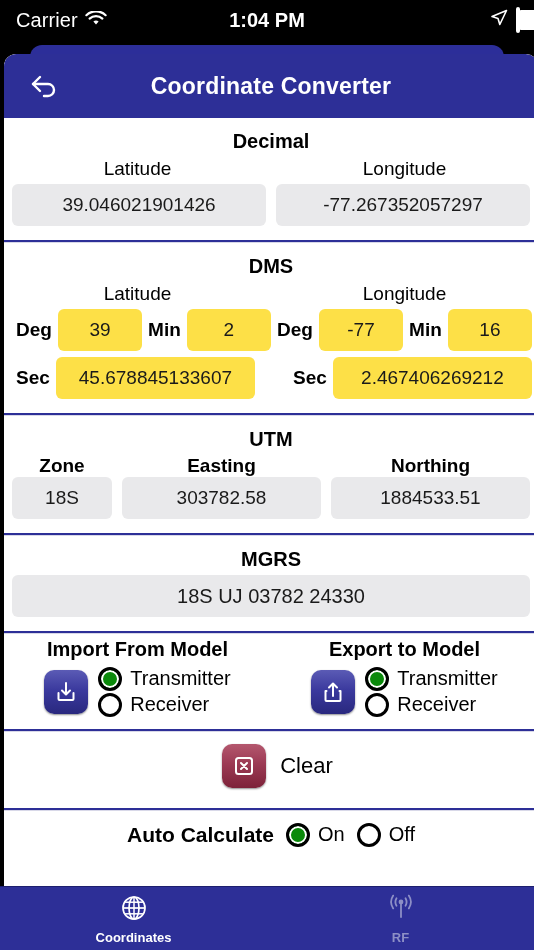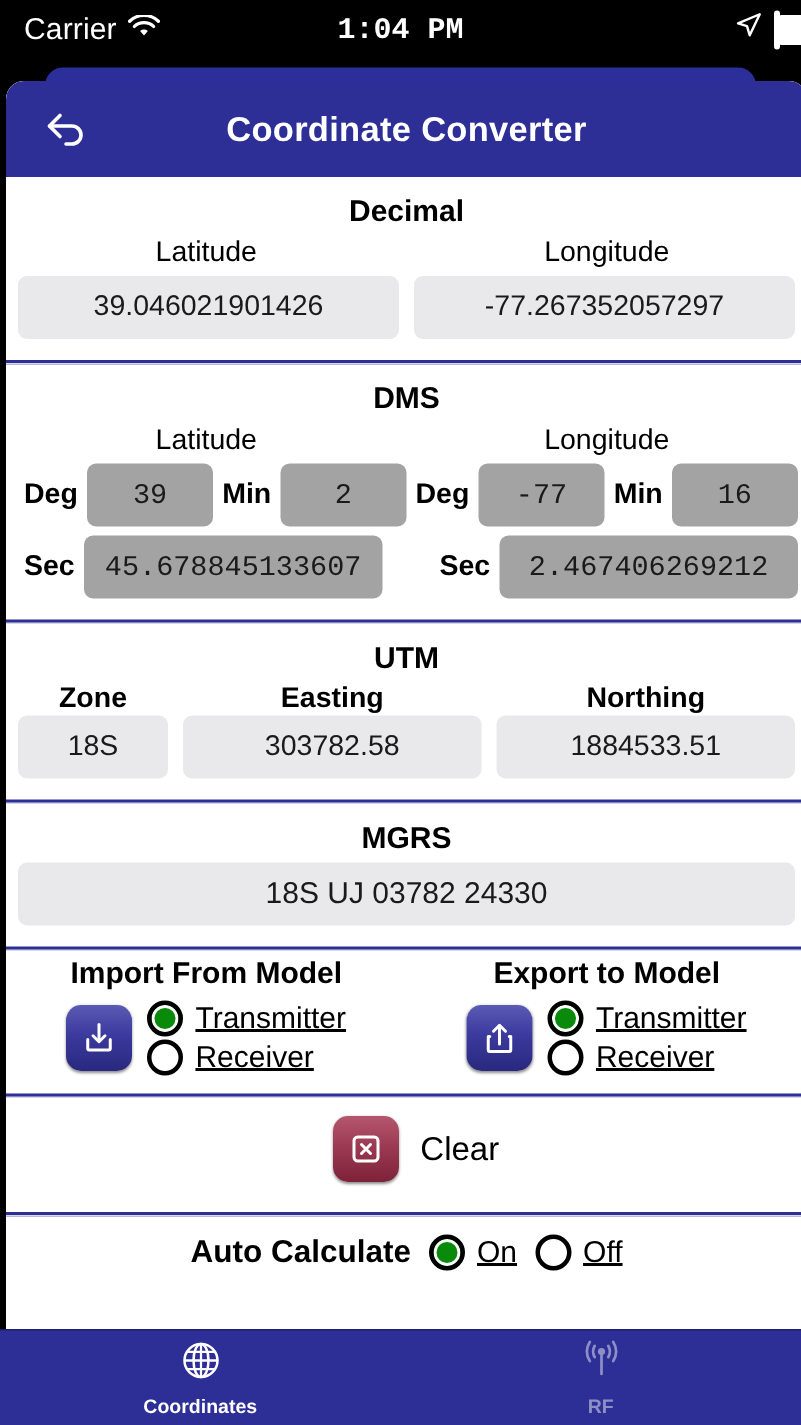--- a/index.html
+++ b/index.html
@@ -19,21 +19,21 @@
   
   .statusbar {
     position: absolute; top: 0; left: 0;
     width: 534px; height: 40px;
     color: #fff;
     display: flex; align-items: center;
     font-size: 20px;
   }
   .sb-left { position: absolute; left: 16px; display: flex; align-items: center; gap: 7px; }
   .sb-carrier { font-size: 20px; letter-spacing: .1px; }
-  .sb-center { position: absolute; left: 0; right: 0; text-align: center; font-size: 20px; font-weight: 600; font-family: Liberation Mono, monospace; }
+  .sb-center { position: absolute; left: 0; right: 0; text-align: center; font-size: 20px; font-weight: 600; }
   .sb-right { position: absolute; right: 14px; display: flex; align-items: center; gap: 8px; }
   .batt {
     width: 30px; height: 15px;
     border: 2px solid #fff; border-radius: 4px;
     position: relative;
   }
   .batt::after {
     content: ""; position: absolute; right: -4px; top: 4px;
     width: 2px; height: 5px; background: #fff; border-radius: 0 2px 2px 0;
   }
@@ -106,24 +106,24 @@
   }
 
   
   .dms-row { display: flex; align-items: center; padding: 0 6px; gap: 0; }
   .dms-half { flex: 1; display: flex; align-items: center; }
   .dms-lab {
     font-size: 19px; font-weight: bold; color: #000;
     padding: 0 6px 0 6px; white-space: nowrap;
   }
   .dms-field {
-    background: #a3a3a3; border-radius: 6px;
+    background: #fde047; border-radius: 6px;
     height: 42px; flex: 1;
     display: flex; align-items: center; justify-content: center;
-    font-size: 19px; color: #1a1a1a; cursor: text; font-family: Liberation Mono, monospace;
+    font-size: 19px; color: #1a1a1a; cursor: text;
   }
   .dms-row2 { display: flex; align-items: center; padding: 6px 6px 0 6px; gap: 32px; }
 
   
   .utm-fields { display: flex; gap: 10px; padding: 0 8px; }
   .utm-fields .field.zone { flex: 0 0 100px; }
   .utm-labels { display: flex; padding: 0 8px; font-weight: bold; }
   .utm-labels .l1 { flex: 0 0 100px; text-align: center; font-size: 19px; }
   .utm-labels .l2 { flex: 1; text-align: center; font-size: 19px; margin-left: 10px; }
   .utm-labels .l3 { flex: 1; text-align: center; font-size: 19px; margin-left: 10px; }
@@ -146,21 +146,21 @@
   }
   .ie-body { display: flex; align-items: center; justify-content: center; gap: 10px; }
   .sq-btn {
     width: 44px; height: 44px; border-radius: 10px;
     background: linear-gradient(180deg, #5b5bb5 0%, #3b3a9e 45%, #29287e 100%);
     box-shadow: 0 1px 2px rgba(0,0,0,.45);
     display: flex; align-items: center; justify-content: center;
     cursor: pointer; flex: 0 0 auto;
   }
   .radio-group { display: flex; flex-direction: column; gap: 2px; }
-  .radio-line { display: flex; align-items: center; gap: 8px; cursor: pointer; text-decoration: underline; }
+  .radio-line { display: flex; gap: 8px; cursor: pointer; }
   .radio {
     width: 24px; height: 24px; border-radius: 50%;
     border: 3px solid #000; background: #fff;
     flex: 0 0 auto;
     display: flex; align-items: center; justify-content: center;
   }
   .radio.on { background: #0a8a0a; box-shadow: inset 0 0 0 2px #fff; }
   .radio-lab { font-size: 20px; color: #000; }
 
   

